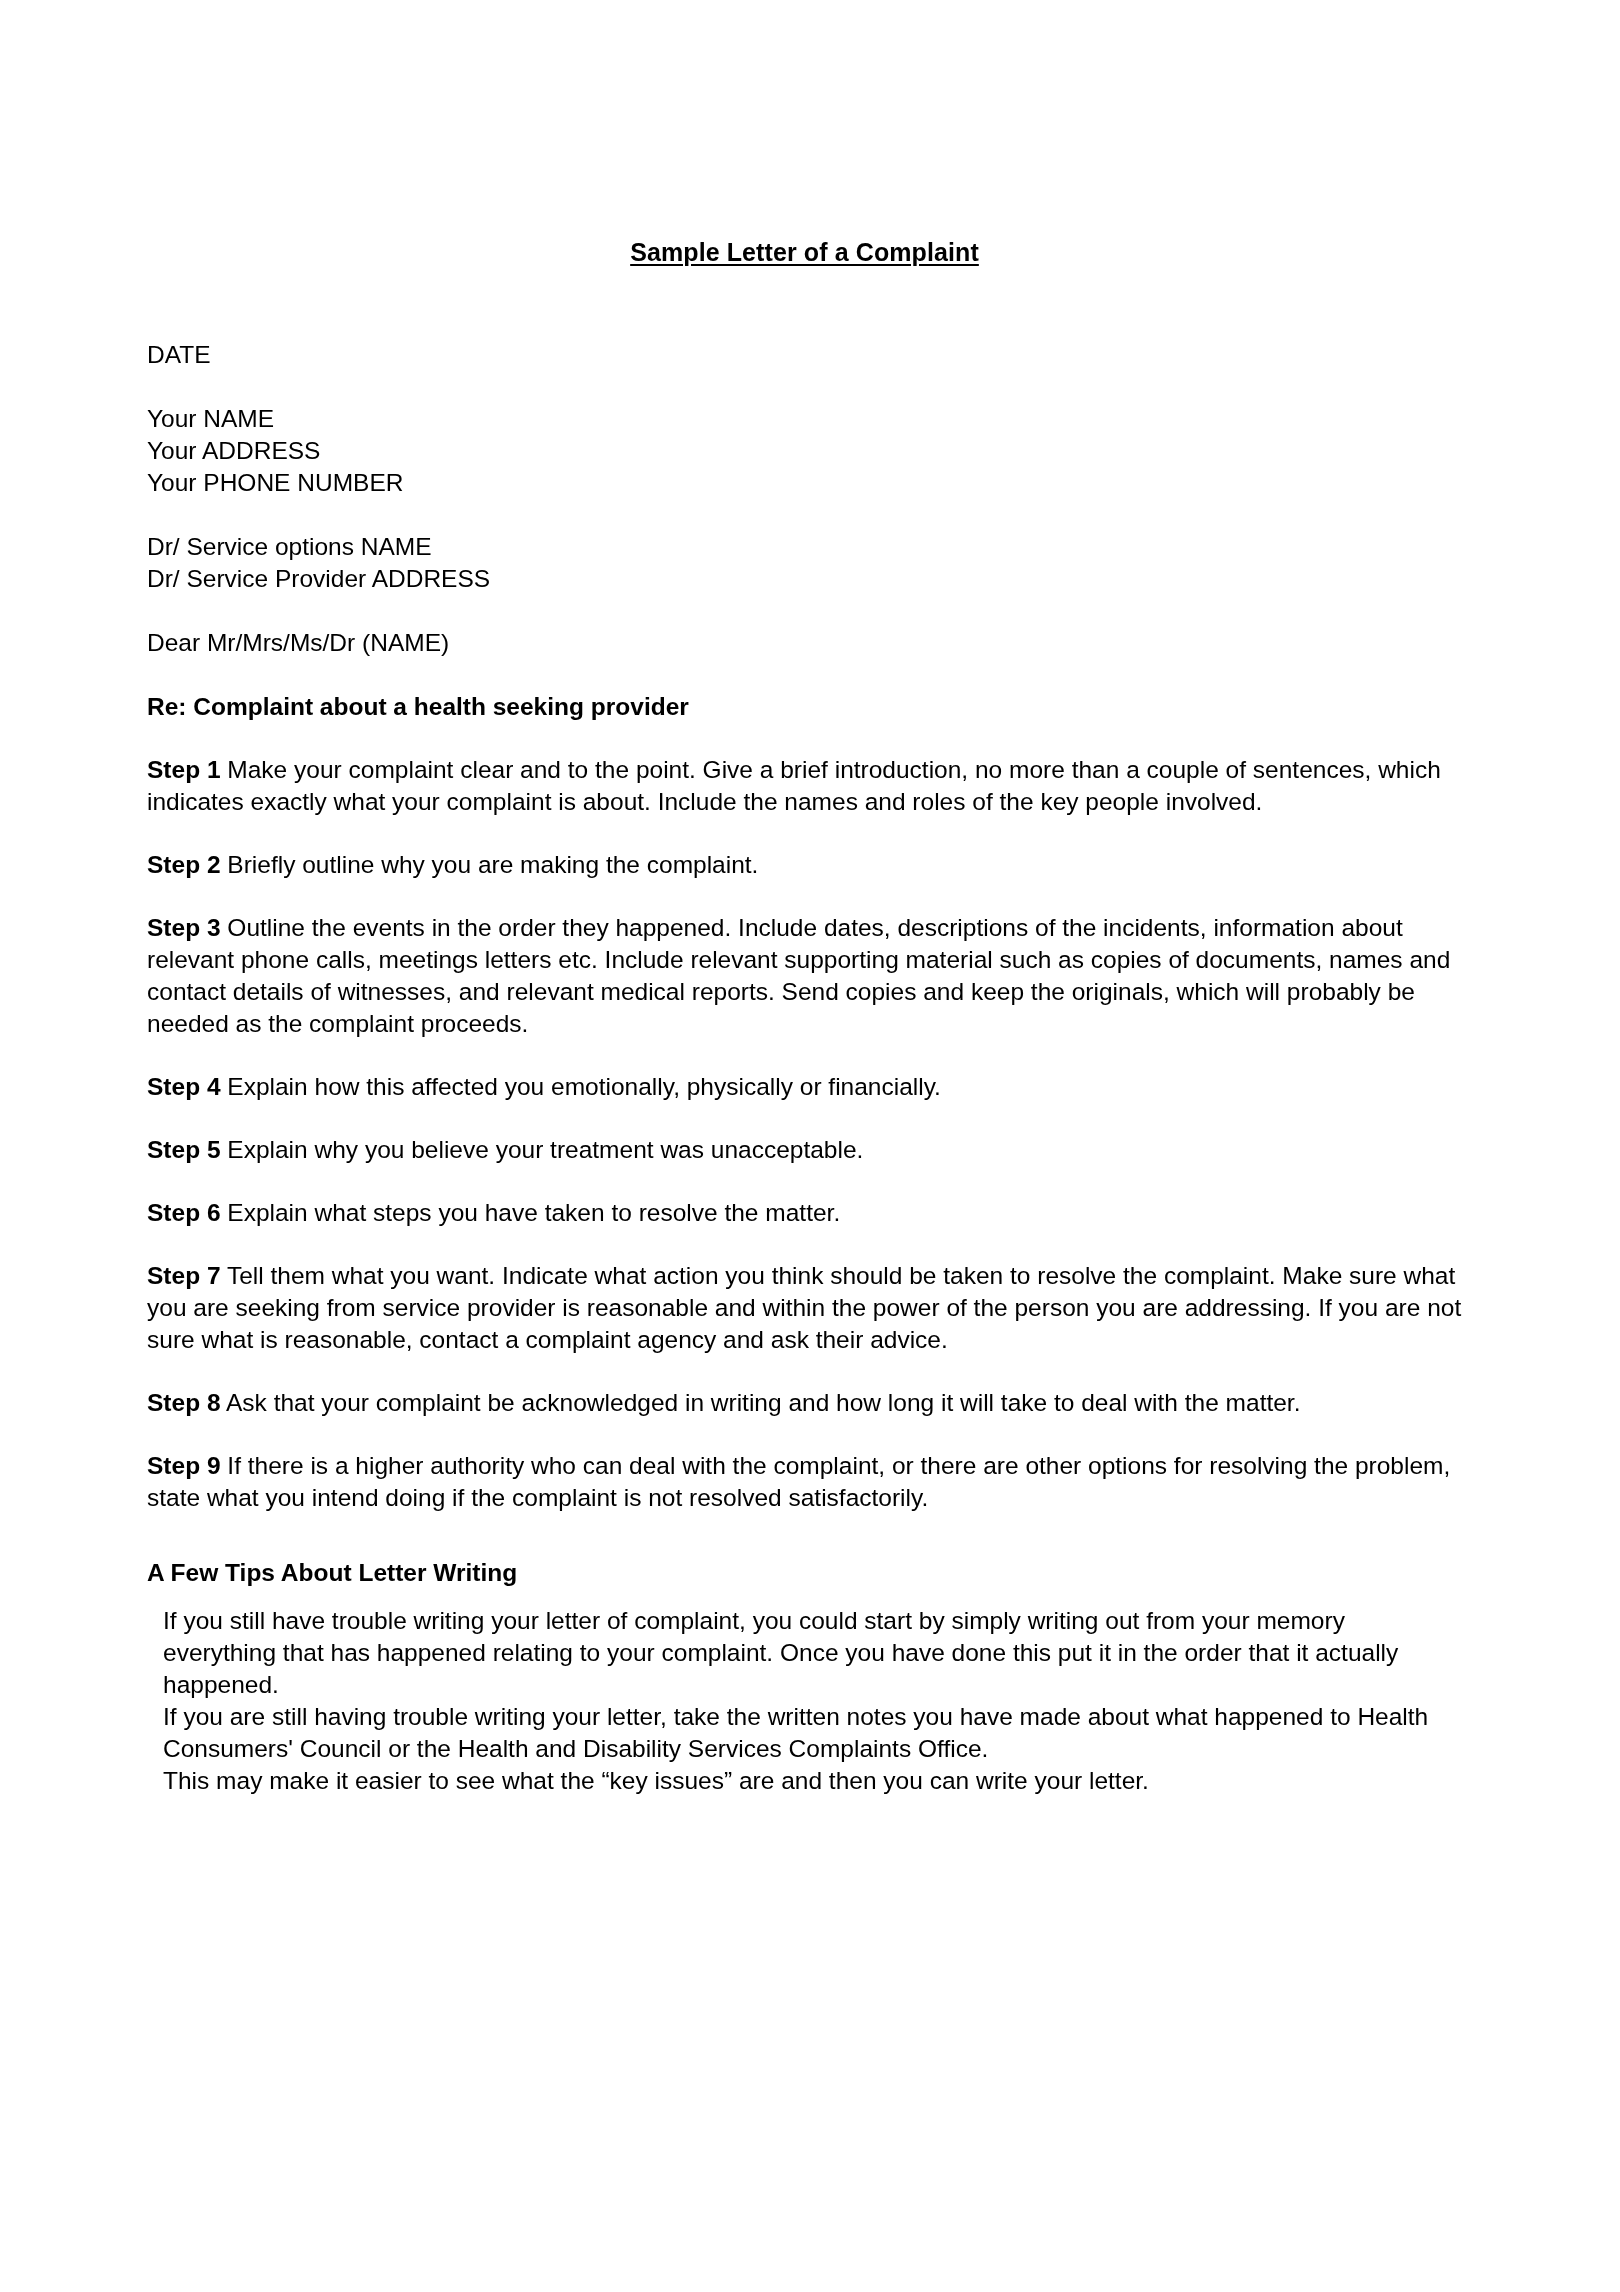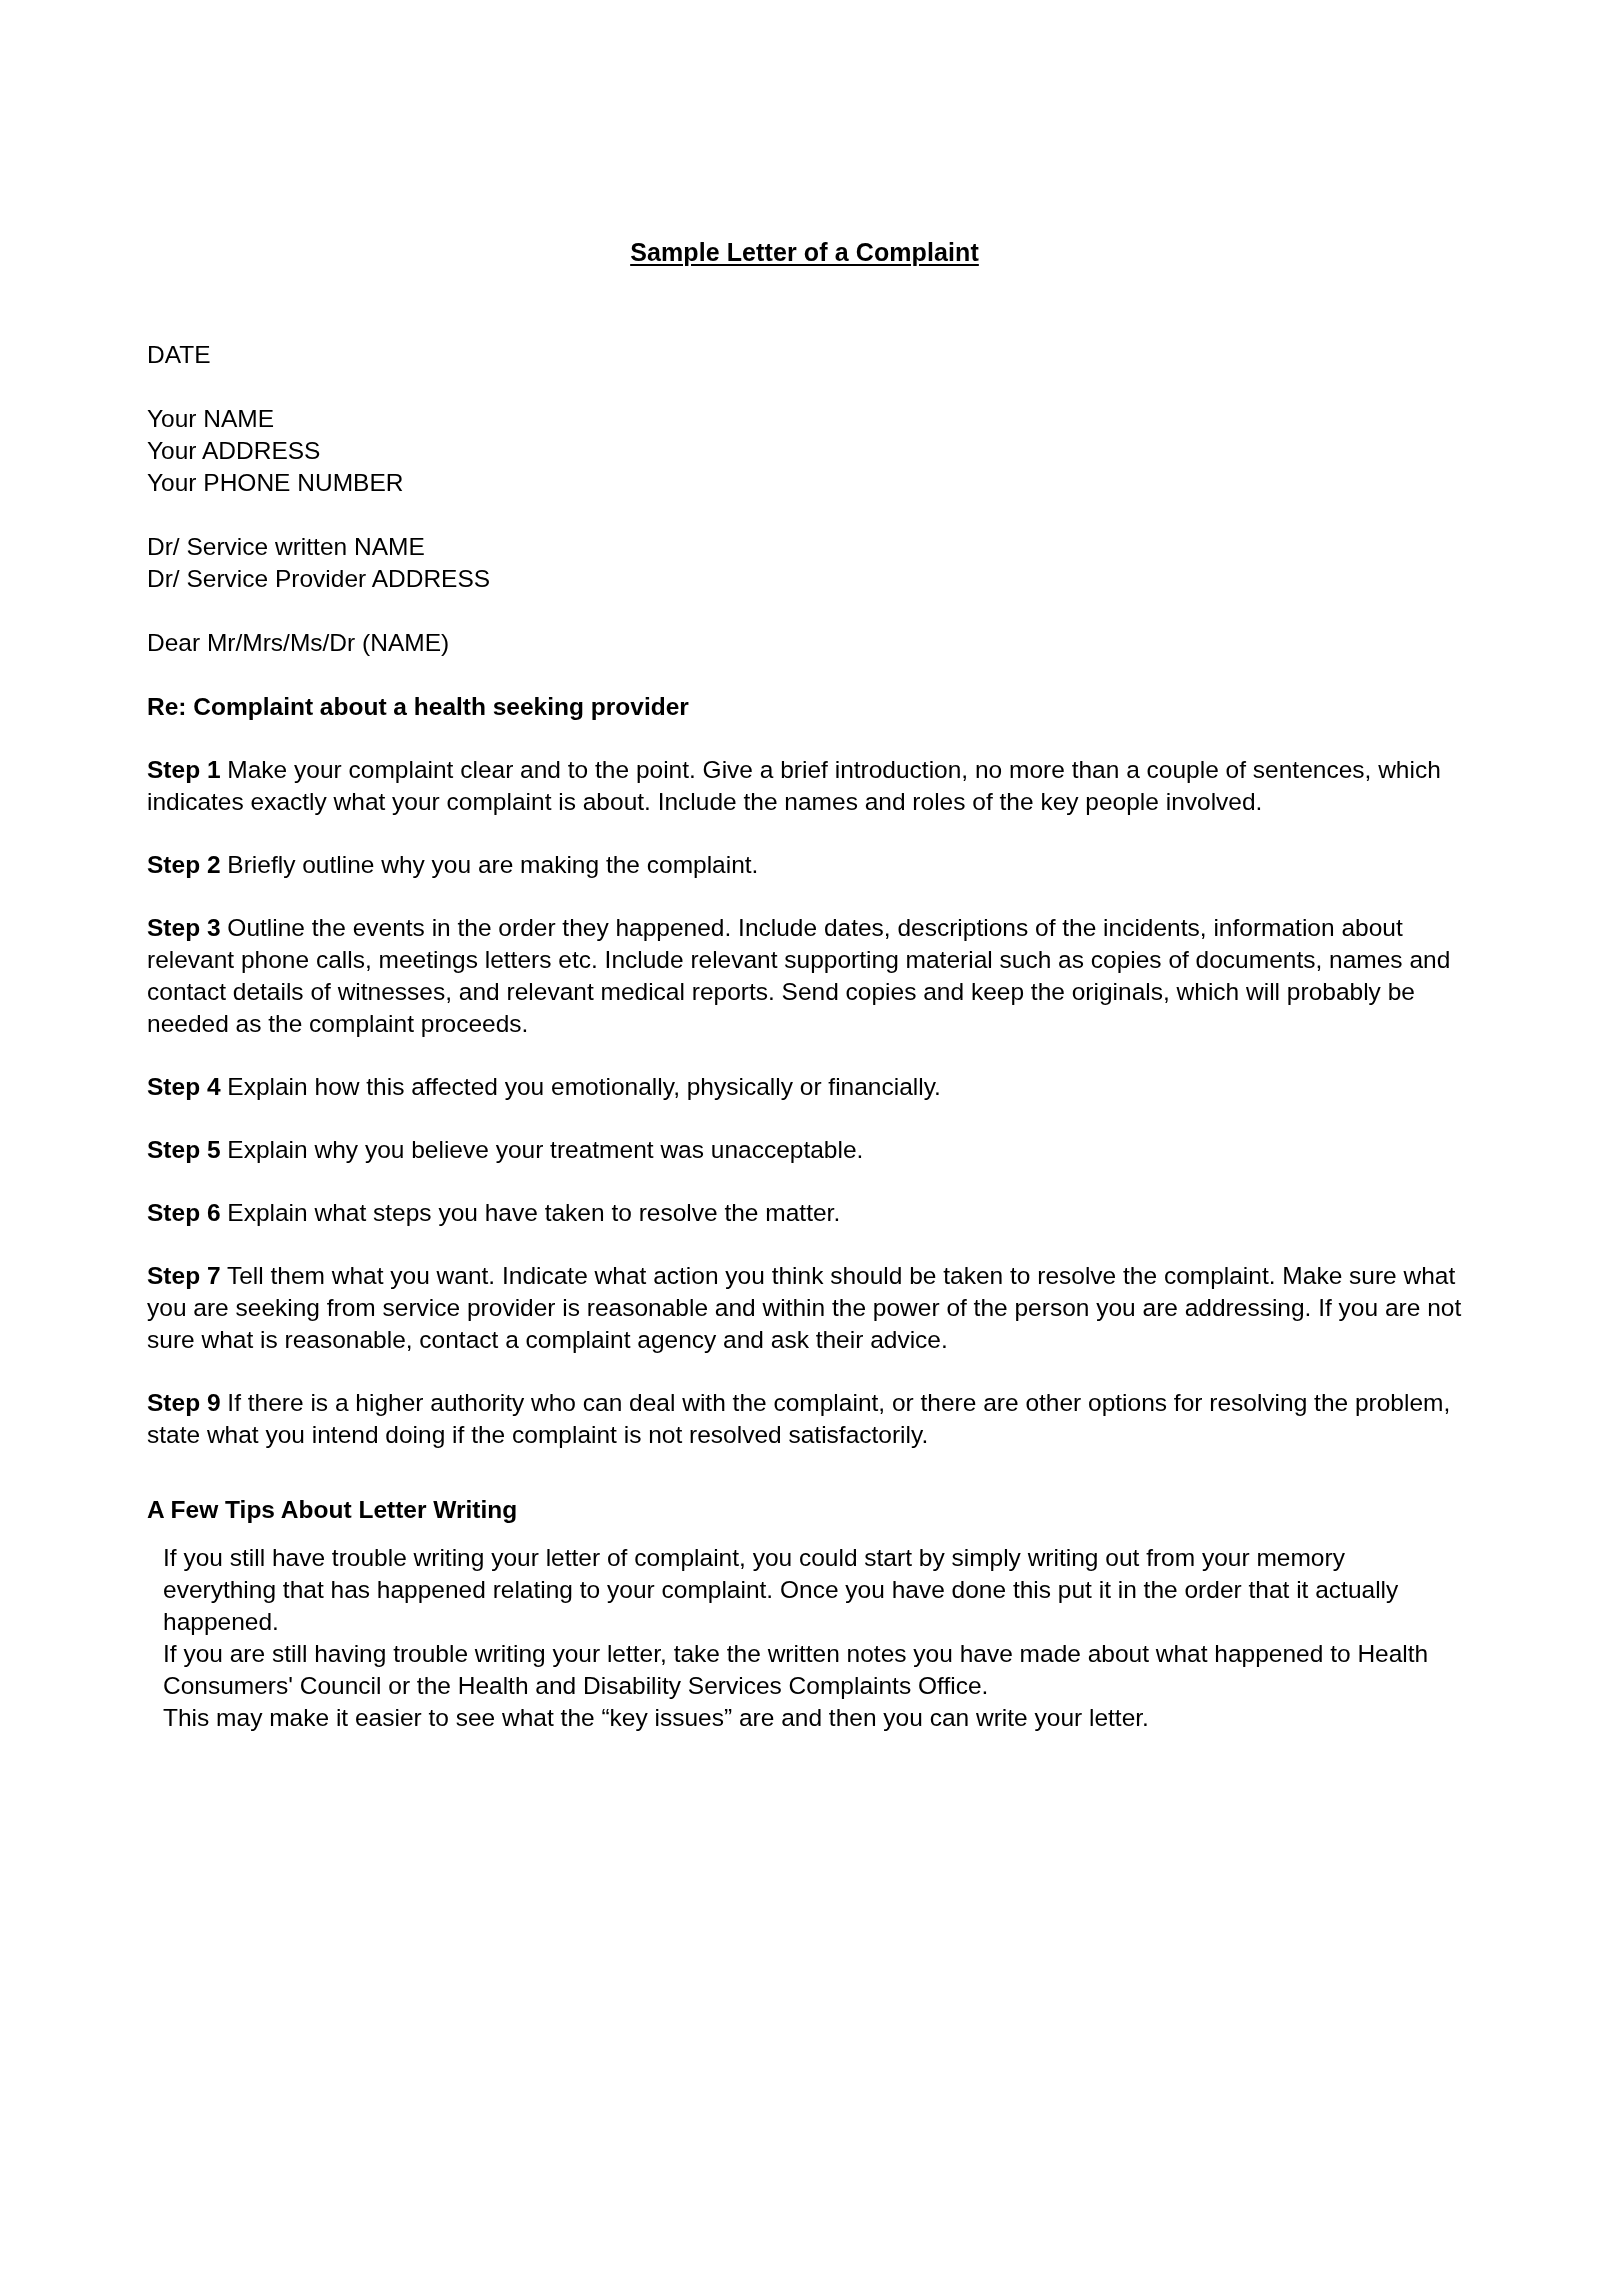--- a/index.html
+++ b/index.html
@@ -107,21 +107,21 @@
 
     <div class="block">
       <div class="line">Your NAME</div>
       <div class="line">Your ADDRESS</div>
       <div class="line">Your PHONE NUMBER</div>
     </div>
 
     <div class="gap-md"></div>
 
     <div class="block">
-      <div class="line">Dr/ Service written NAME</div>
+      <div class="line">Dr/ Service options NAME</div>
       <div class="line">Dr/ Service Provider ADDRESS</div>
     </div>
 
     <div class="gap-md"></div>
 
     <div class="block">
       <div class="line">Dear Mr/Mrs/Ms/Dr (NAME)</div>
     </div>
 
     <div class="gap-md"></div>
@@ -151,20 +151,23 @@
       </p>
 
       <p class="para">
         <span class="b">Step 6</span><span> Explain what steps you have taken to resolve the matter.</span>
       </p>
 
       <p class="para">
         <span class="b">Step 7</span><span> Tell them what you want. Indicate what action you think should be taken to resolve the complaint. Make sure what you are seeking from service provider is reasonable and within the power of the person you are addressing. If you are not sure what is reasonable, contact a complaint agency and ask their advice.</span>
       </p>
 
+      <p class="para">
+        <span class="b">Step 8</span><span> Ask that your complaint be acknowledged in writing and how long it will take to deal with the matter.</span>
+      </p>
 
       <p class="para">
         <span class="b">Step 9</span><span> If there is a higher authority who can deal with the complaint, or there are other options for resolving the problem, state what you intend doing if the complaint is not resolved satisfactorily.</span>
       </p>
 
     </div>
 
     <div class="tips-section">
       <div class="tips-heading">A Few Tips About Letter Writing</div>
       <div class="tips-body">

